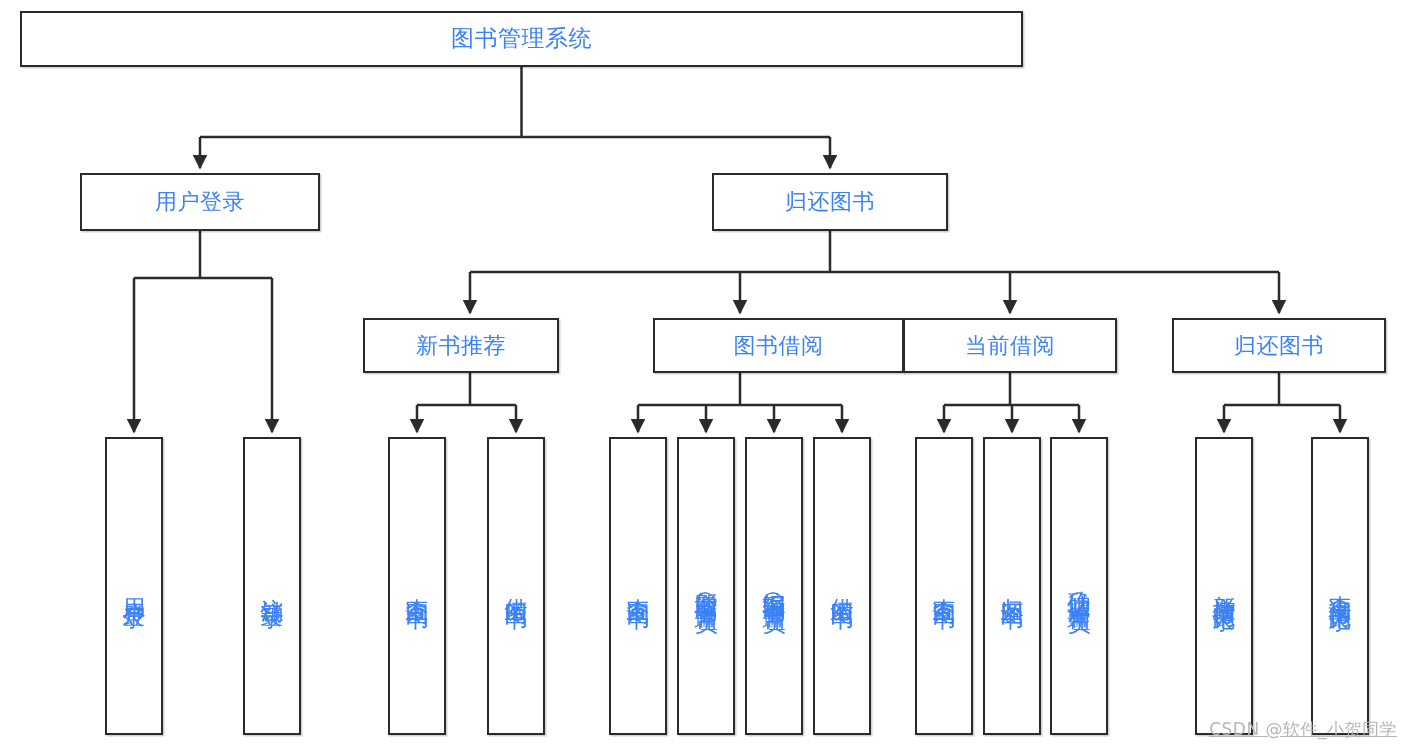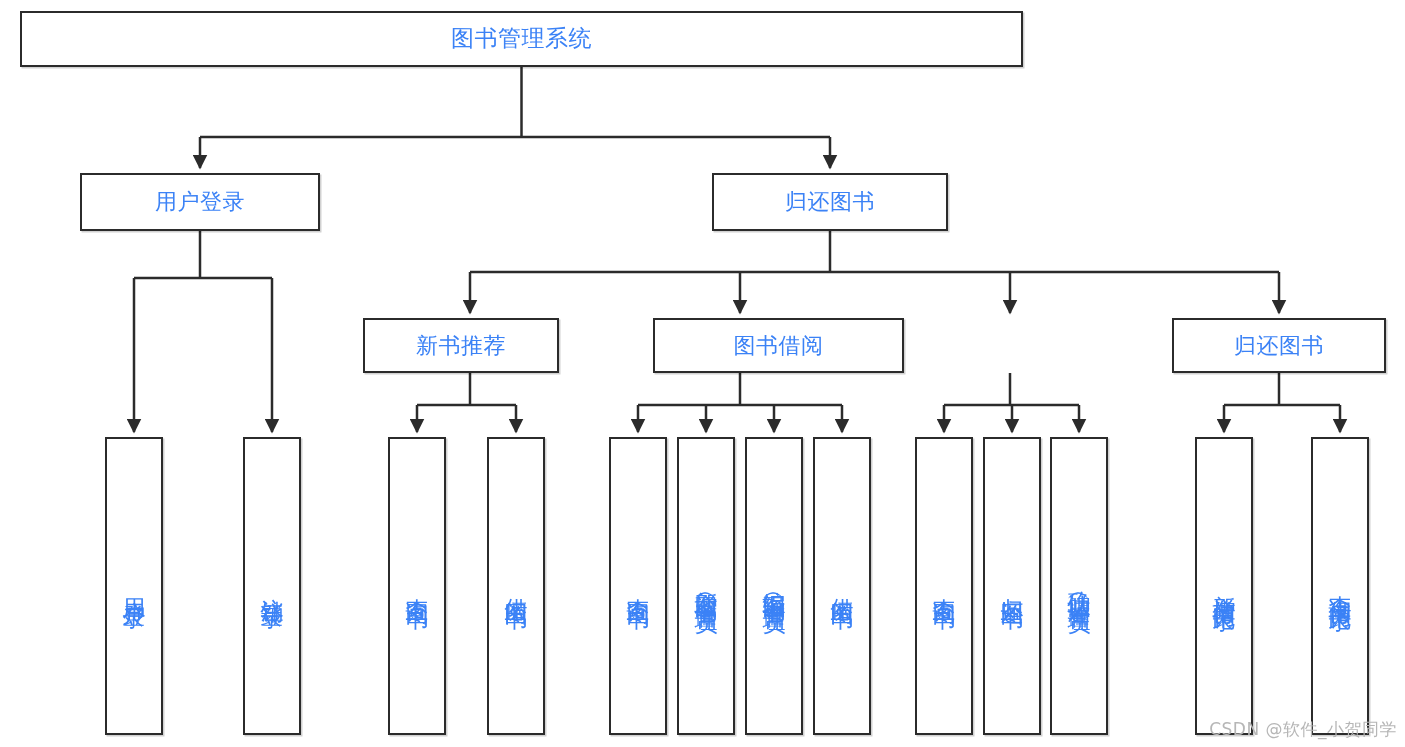--- a/index.html
+++ b/index.html
@@ -54,20 +54,21 @@
   .node.root .label { font-size: 23px; }
   #watermark {
     position: absolute;
     right: 8px;
     bottom: 6px;
     font-size: 17px;
     color: #b6b6b6;
     letter-spacing: 0.5px;
     white-space: nowrap;
     pointer-events: none;
+    text-decoration: underline;
   }
 </style>
 </head>
 <body>
 
 <div id="canvas">
 
   <svg id="edges" viewBox="0 0 1405 747" xmlns="http://www.w3.org/2000/svg">
     <defs>
       <marker id="arrow" viewBox="0 0 10 10" refX="9" refY="5" markerWidth="6" markerHeight="6" orient="auto-start-reverse">
@@ -128,20 +129,23 @@
   <div class="node horiz" style="left:712px; top:173px; width:236px; height:58px;">
     <span class="label">归还图书</span>
   </div>
 
   <div class="node horiz" style="left:363px; top:318px; width:196px; height:55px;">
     <span class="label">新书推荐</span>
   </div>
   <div class="node horiz" style="left:633px; top:318px; width:251px; height:55px;margin-left:20px;">
     <span class="label">图书借阅</span>
   </div>
+  <div class="node horiz" style="left:903px; top:318px; width:214px; height:55px;">
+    <span class="label">当前借阅</span>
+  </div>
   <div class="node horiz" style="left:1172px; top:318px; width:214px; height:55px;">
     <span class="label">归还图书</span>
   </div>
 
   <div class="node vert" style="left:105px; top:437px; width:58px; height:298px;">
     <span class="label">用户登录</span>
   </div>
   <div class="node vert" style="left:243px; top:437px; width:58px; height:298px;">
     <span class="label">注销登录</span>
   </div>

